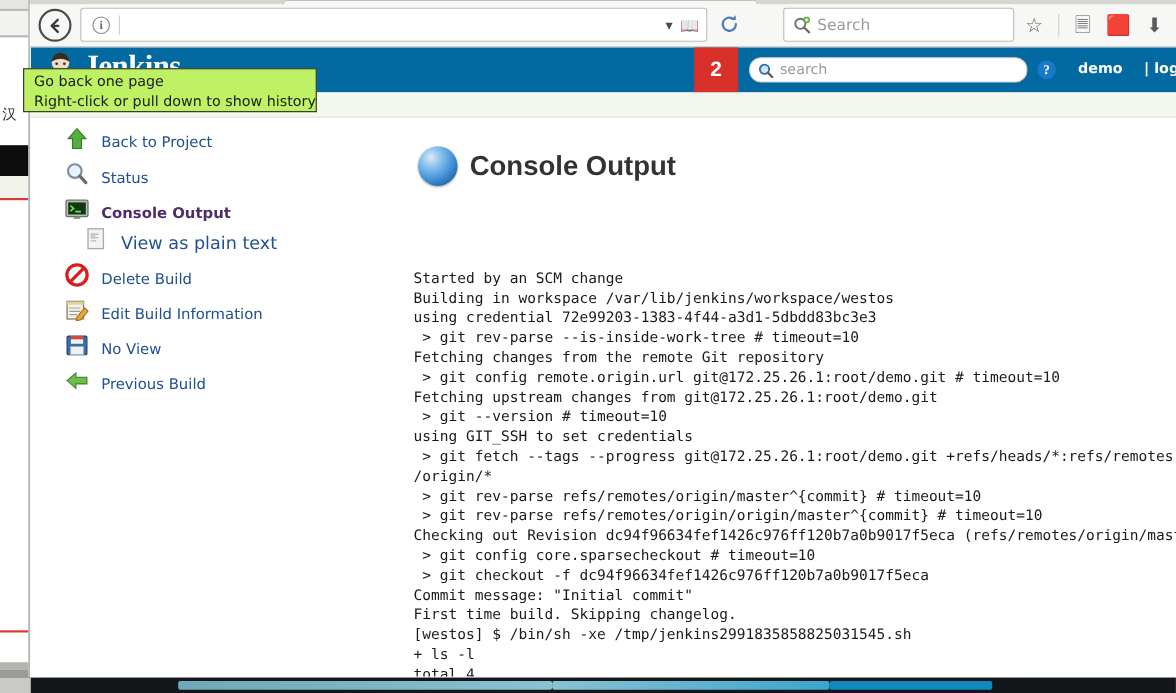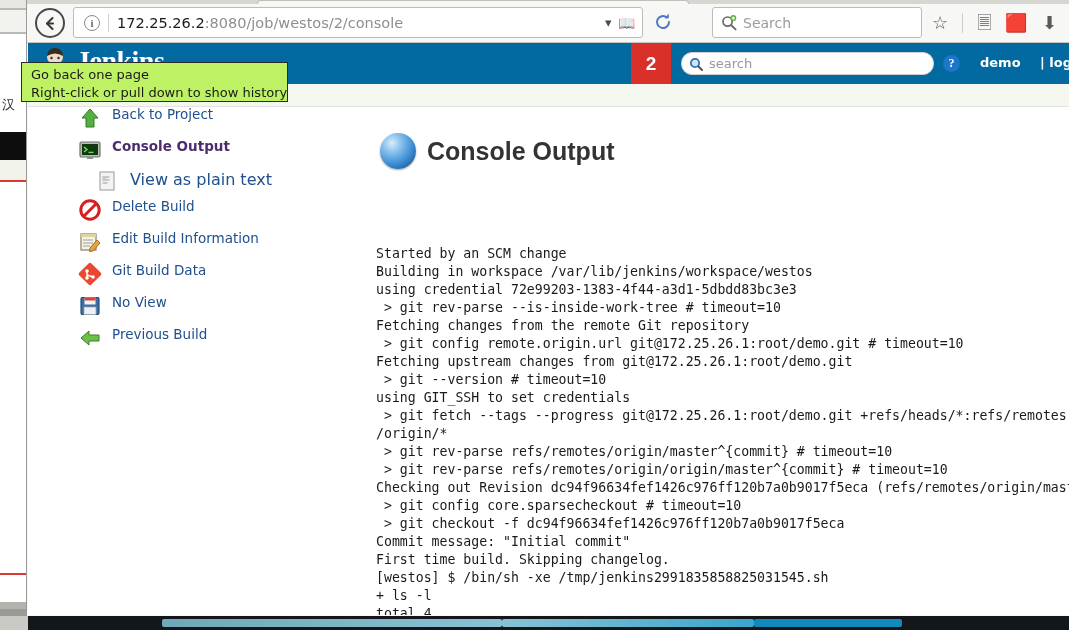--- a/index.html
+++ b/index.html
@@ -171,23 +171,22 @@
     position: absolute; left: 0; top: 41px; width: 1042px; height: 22px;
     background: #f4f7ee;
     border-bottom: 1px solid #e2e2e2;
   }
 
   
   .sidebar {
     position: absolute; left: 0; top: 63px; width: 320px;
   }
   .side-item {
-    display: flex; align-items: flex-start; height: 32px; padding-left: 30px;
+    display: flex; align-items: flex-end; height: 32px; padding-left: 30px;
     cursor: pointer;
-    margin-left: 20px;
   }
   .side-item .ico {
     width: 24px; height: 24px; flex: 0 0 auto; position: relative; margin-right: 10px;
   }
   .side-item .lbl {
     font-size: 13.5px; color: #20508f;
     font-family: "DejaVu Sans", sans-serif;
   }
   .side-item.current .lbl { color: #4c2d6b; font-weight: bold; }
   .side-item.sub { padding-left: 48px; height: 28px; }
@@ -275,21 +274,20 @@
       <div class="back-btn">
         <svg width="17" height="17" viewBox="0 0 17 17">
           <path d="M10.5 3 L5 8.5 L10.5 14" stroke="#3a3a3a" stroke-width="2.1" fill="none" stroke-linecap="round" stroke-linejoin="round"></path>
           <path d="M5.3 8.5 L11 8.5" stroke="#3a3a3a" stroke-width="2.1" stroke-linecap="round"></path>
         </svg>
       </div>
 
       <div class="url-shell">
         <div class="info-ico">i</div>
         <div class="url-sep"></div>
-        <div class="url-text"><b>172.25.26.2</b><span>:8080/job/westos/2/console</span></div>
         <div class="url-right">
           <span class="chev">▾</span>
           <span class="reader-ico">📖</span>
         </div>
       </div>
 
       <div class="reload-btn">
         <svg width="20" height="20" viewBox="0 0 20 20">
           <path d="M16 10 a6 6 0 1 1 -2.2 -4.6" stroke="#4b78c0" stroke-width="2" fill="none" stroke-linecap="round"></path>
           <path d="M15.8 1.8 L15.8 6.2 L11.4 6.2 Z" fill="#4b78c0"></path>
@@ -358,20 +356,29 @@
 
         <div class="side-item">
           <span class="ico">
             <svg width="24" height="24" viewBox="0 0 24 24">
               <path d="M12 3 L20 12 L16 12 L16 21 L8 21 L8 12 L4 12 Z" fill="#53b040" stroke="#2e7a21" stroke-width="1"></path>
             </svg>
           </span>
           <span class="lbl">Back to Project</span>
         </div>
 
+        <div class="side-item">
+          <span class="ico">
+            <svg width="24" height="24" viewBox="0 0 24 24">
+              <circle cx="10" cy="9.5" r="6.2" stroke="#7e8fa3" stroke-width="2" fill="#e9f1fa"></circle>
+              <path d="M14.6 14.2 L20 20" stroke="#6b6b6b" stroke-width="3" stroke-linecap="round"></path>
+            </svg>
+          </span>
+          <span class="lbl">Status</span>
+        </div>
 
 
         <div class="side-item current">
           <span class="ico">
             <svg width="24" height="24" viewBox="0 0 24 24">
               <rect x="2" y="4" width="20" height="15" rx="1.5" fill="#b9bdb6" stroke="#6d7269" stroke-width="1.2"></rect>
               <rect x="4" y="6" width="16" height="11" fill="#11380f"></rect>
               <path d="M6 9 L9 11.5 L6 14" stroke="#6fe05a" stroke-width="1.4" fill="none"></path>
               <path d="M10.5 14.4 h5" stroke="#6fe05a" stroke-width="1.4"></path>
               <rect x="9" y="19" width="6" height="2" fill="#8d918a"></rect>
@@ -407,32 +414,20 @@
               <rect x="3" y="4" width="15" height="16" fill="#f6f2e4" stroke="#8a7f63" stroke-width="1.2"></rect>
               <path d="M3 4 h15 v3 h-15 z" fill="#e0d39e"></path>
               <path d="M5 10 h10 M5 13 h10 M5 16 h7" stroke="#9aa0a8" stroke-width="1.1"></path>
               <path d="M12 18 L19 10 L22 13 L15 21 L11.5 21.5 Z" fill="#e8a33d" stroke="#a06e1c" stroke-width="1"></path>
             </svg>
           </span>
           <span class="lbl">Edit Build Information</span>
         </div>
 
 
-        <div class="side-item">
-          <span class="ico">
-            <svg width="24" height="24" viewBox="0 0 24 24">
-              <rect x="3.5" y="3.5" width="17" height="17" rx="2" transform="rotate(45 12 12)" fill="#e8492f"></rect>
-              <circle cx="9" cy="9" r="1.8" fill="#ffffff"></circle>
-              <circle cx="15" cy="15" r="1.8" fill="#ffffff"></circle>
-              <circle cx="9" cy="16" r="1.8" fill="#ffffff"></circle>
-              <path d="M9 9 L9 16 M9 13 L15 15" stroke="#ffffff" stroke-width="1.4"></path>
-            </svg>
-          </span>
-          <span class="lbl">Git Build Data</span>
-        </div>
 
         <div class="side-item">
           <span class="ico">
             <svg width="24" height="24" viewBox="0 0 24 24">
               <rect x="3" y="3.5" width="18" height="17" rx="1.2" fill="#3a6ea8" stroke="#22456b" stroke-width="1.1"></rect>
               <rect x="6.5" y="3.5" width="11" height="7" fill="#f4f4f4"></rect>
               <rect x="6.5" y="3.5" width="11" height="3" fill="#d9433c"></rect>
               <rect x="6" y="13" width="12" height="7.5" fill="#eef1f4" stroke="#9aa7b4" stroke-width="0.8"></rect>
             </svg>
           </span>

